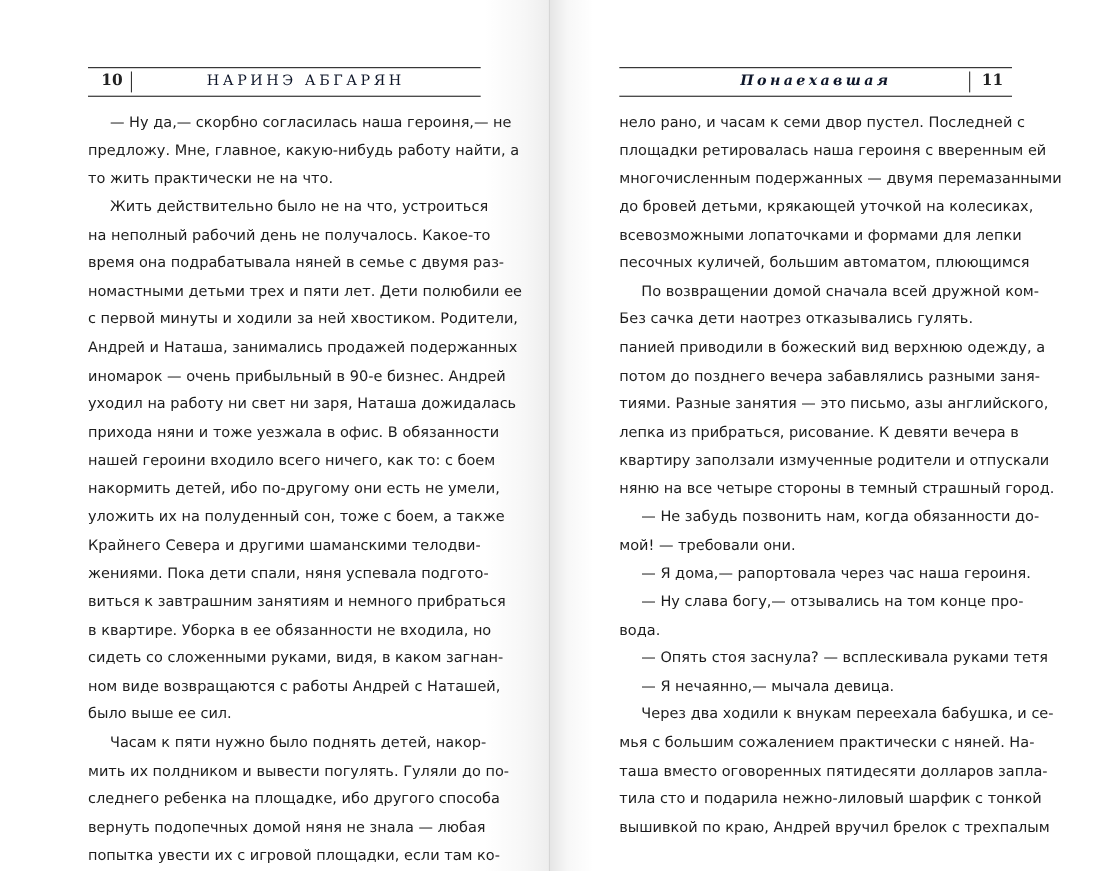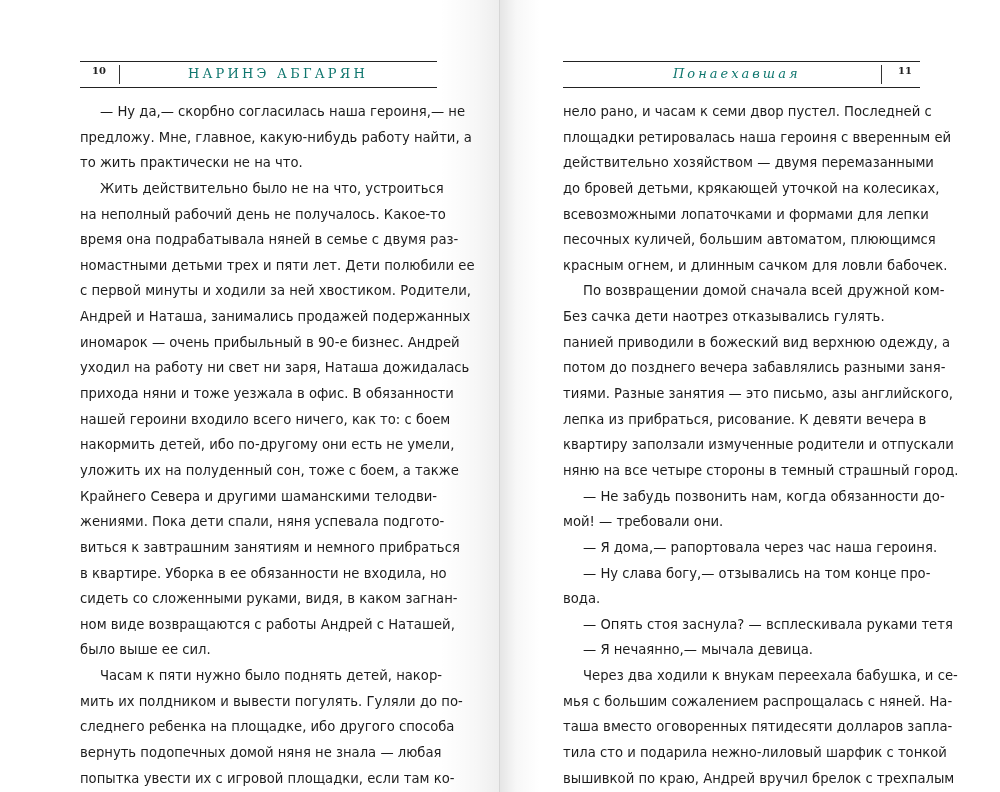--- a/index.html
+++ b/index.html
@@ -22,33 +22,33 @@
     position: absolute; top: 0; left: 500px; width: 40px; height: 792px;
     background: linear-gradient(to right, rgba(0,0,0,0.10) 0%, rgba(0,0,0,0.03) 40%, rgba(0,0,0,0) 100%);
   }
   .spine-line { position: absolute; top: 0; left: 499px; width: 1px; height: 792px; background: #d6d6d6; }
 
   .running-head { position: absolute; top: 61px; height: 25px; border-top: 1.3px solid #222; border-bottom: 1.3px solid #222; }
   .page-left .running-head { left: 80px; width: 357px; }
   .page-right .running-head { left: 63px; width: 357px; }
   .folio {
     position: absolute; top: 3px;
-    font-family: "DejaVu Serif", serif; font-weight: bold; font-size: 10px; color: #222;
+    font-family: "DejaVu Serif", serif; font-weight: bold; font-size: 14px; color: #222;
   }
   .page-left .folio { left: 12px; }
   .page-right .folio { right: 8px; }
   .folio-sep { position: absolute; top: 3px; width: 1.3px; height: 19px; background: #333; }
   .page-left .folio-sep { left: 39px; }
   .page-right .folio-sep { right: 38px; }
   .head-title {
     position: absolute; top: 4px;
-    font-family: "DejaVu Serif", serif; font-size: 13px; letter-spacing: 3.2px; color: #0f766e;
+    font-family: "DejaVu Serif", serif; font-size: 13px; letter-spacing: 3.2px; color: #0f172a;
   }
   .page-left .head-title { left: 108px; }
-  .page-right .head-title { left: 110px; font-style: italic; letter-spacing: 3px; }
+  .page-right .head-title { left: 110px; font-style: italic; letter-spacing: 3px; font-weight: bold; }
 
   .text-block {
     position: absolute; top: 99px; width: 357px;
     font-family: "DejaVu Sans", sans-serif; font-size: 13.2px; line-height: 25.65px;
     color: #1c1c1c;
   }
   .page-left .text-block { left: 80px; }
   .page-right .text-block { left: 63px; }
   .line { display: block; height: 25.65px; white-space: nowrap; text-align: justify; text-align-last: justify; }
   .line.indent { padding-left: 20px; }
@@ -98,42 +98,41 @@
 
   <div class="page page-right">
     <div class="running-head">
       <span class="head-title">Понаехавшая</span>
       <span class="folio-sep"></span>
       <span class="folio">11</span>
     </div>
     <div class="text-block" id="right-text">
         <span class="line">нело рано, и часам к семи двор пустел. Последней с</span>
         <span class="line">площадки ретировалась наша героиня с вверенным ей</span>
-        <span class="line">действительно хозяйством — двумя перемазанными</span>
+        <span class="line">многочисленным подержанных — двумя перемазанными</span>
         <span class="line">до бровей детьми, крякающей уточкой на колесиках,</span>
         <span class="line">всевозможными лопаточками и формами для лепки</span>
         <span class="line">песочных куличей, большим автоматом, плюющимся</span>
-        <span class="line">красным огнем, и длинным сачком для ловли бабочек.</span>
         <span class="line indent">По возвращении домой сначала всей дружной ком-</span>
         <span class="line last">Без сачка дети наотрез отказывались гулять.</span>
         <span class="line">панией приводили в божеский вид верхнюю одежду, а</span>
         <span class="line">потом до позднего вечера забавлялись разными заня-</span>
         <span class="line">тиями. Разные занятия — это письмо, азы английского,</span>
         <span class="line">лепка из прибраться, рисование. К девяти вечера в</span>
         <span class="line">квартиру заползали измученные родители и отпускали</span>
         <span class="line">няню на все четыре стороны в темный страшный город.</span>
         <span class="line indent">— Не забудь позвонить нам, когда обязанности до-</span>
         <span class="line last">мой! — требовали они.</span>
         <span class="line indent last">— Я дома,— рапортовала через час наша героиня.</span>
         <span class="line indent">— Ну слава богу,— отзывались на том конце про-</span>
         <span class="line last">вода.</span>
         <span class="line indent">— Опять стоя заснула? — всплескивала руками тетя</span>
         <span class="line indent last">— Я нечаянно,— мычала девица.</span>
         <span class="line indent">Через два ходили к внукам переехала бабушка, и се-</span>
-        <span class="line">мья с большим сожалением распрощалась с няней. На-</span>
+        <span class="line">мья с большим сожалением практически с няней. На-</span>
         <span class="line">таша вместо оговоренных пятидесяти долларов запла-</span>
         <span class="line">тила сто и подарила нежно-лиловый шарфик с тонкой</span>
         <span class="line">вышивкой по краю, Андрей вручил брелок с трехпалым</span>
       </div>
   </div>
 
   <div class="gutter-shadow-left"></div>
   <div class="gutter-shadow-right"></div>
   <div class="spine-line"></div>
 </div>

